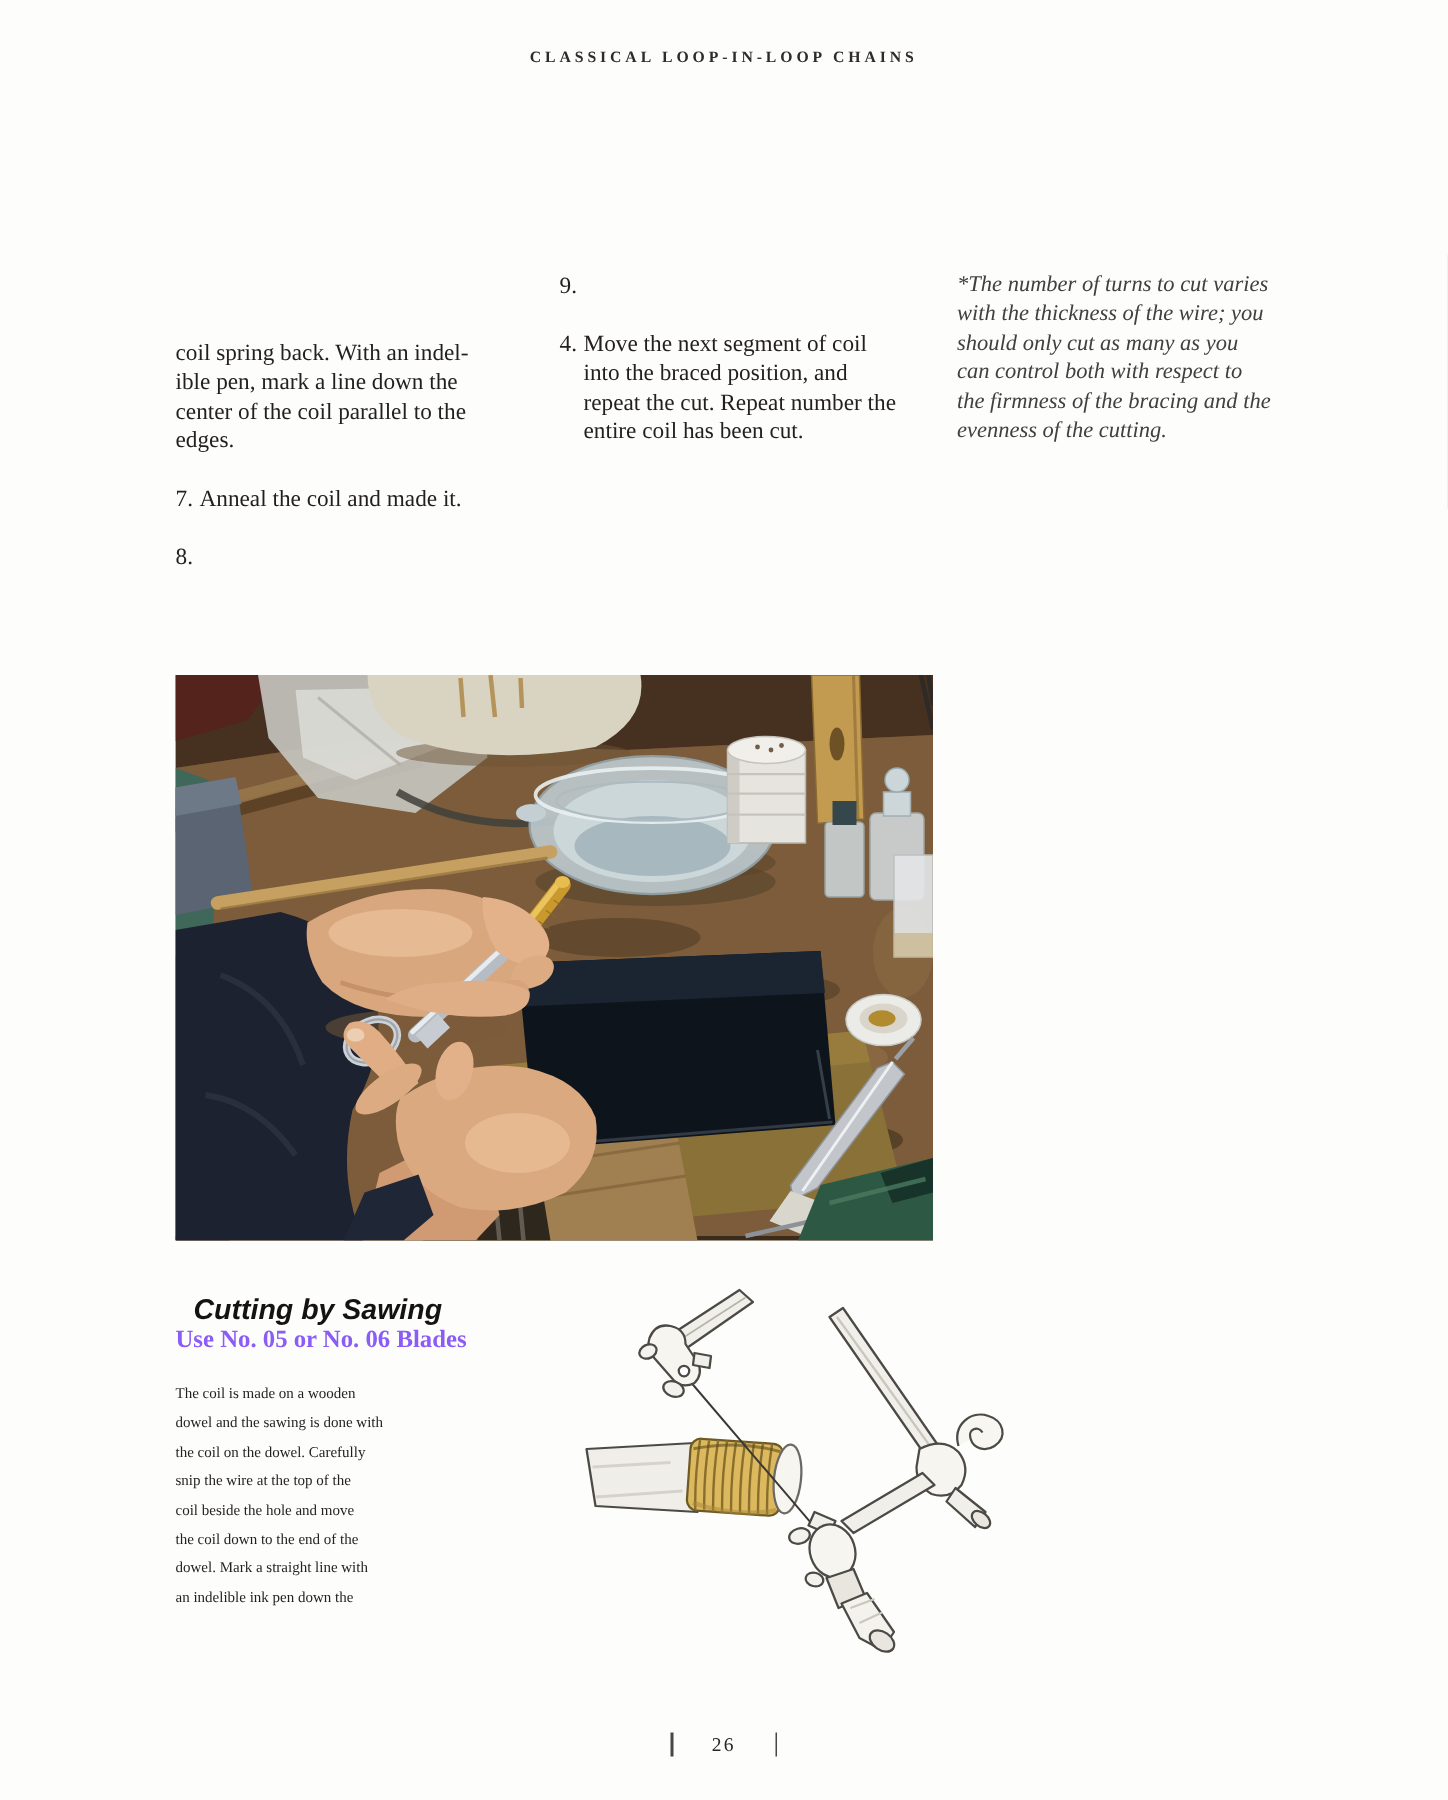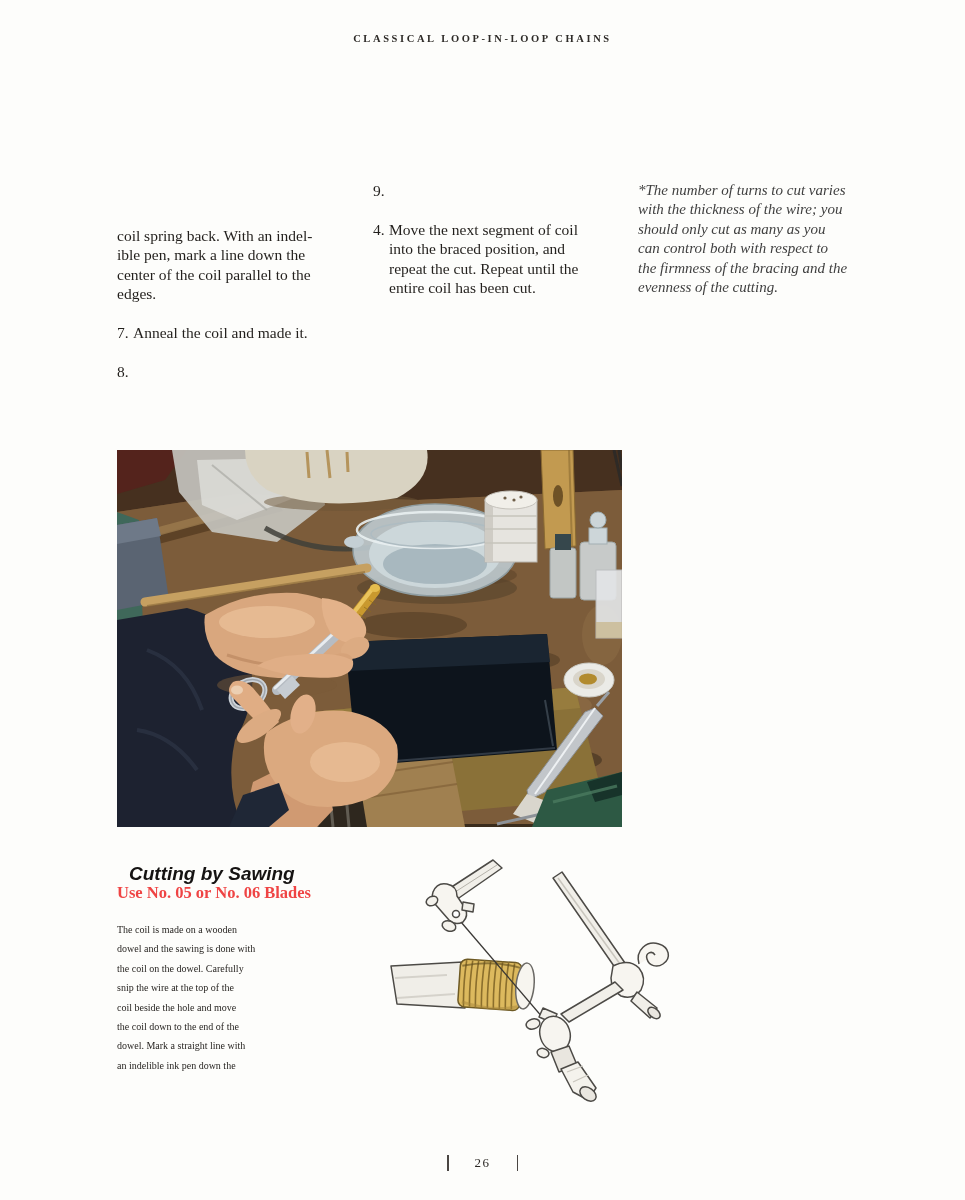--- a/index.html
+++ b/index.html
@@ -25,21 +25,21 @@
     position:absolute; left:117px; top:450px; width:505px; height:377px;
     margin:0; line-height:0;
   }
   .section-heading {
     position:absolute; left:117px; top:851px; margin:12px;
     font-family:"Liberation Sans", sans-serif; font-style:italic; font-weight:bold;
     font-size:19px; color:#151312;
   }
   .section-subheading {
     position:absolute; left:117px; top:883px; margin:0;
-    font-size:16.5px; font-weight:bold; color:#ef4444;
+    font-size:16.5px; font-weight:bold; color:#8b5cf6;
   }
   .section-body {
     position:absolute; left:117px; top:920px; width:272px; margin:0;
     font-size:10px; line-height:19.4px; white-space:pre-line;
   }
   .illustration-figure {
     position:absolute; left:385px; top:858px; width:320px; height:250px;
     margin:0; line-height:0;
   }
   .page-footer {
@@ -72,21 +72,21 @@
   </div>
 
   <div class="col col-middle">
     <div class="li">
       <span class="num">9.</span>
     </div>
     <div class="li">
       <span class="num">4.</span>
       <span class="txt">Move the next segment of coil
 into the braced position, and
-repeat the cut. Repeat until the
+repeat the cut. Repeat number the
 entire coil has been cut.</span>
     </div>
   </div>
 
   <div class="col col-note">
     <p class="para">*The number of turns to cut varies
 with the thickness of the wire; you
 should only cut as many as you
 can control both with respect to
 the firmness of the bracing and the

